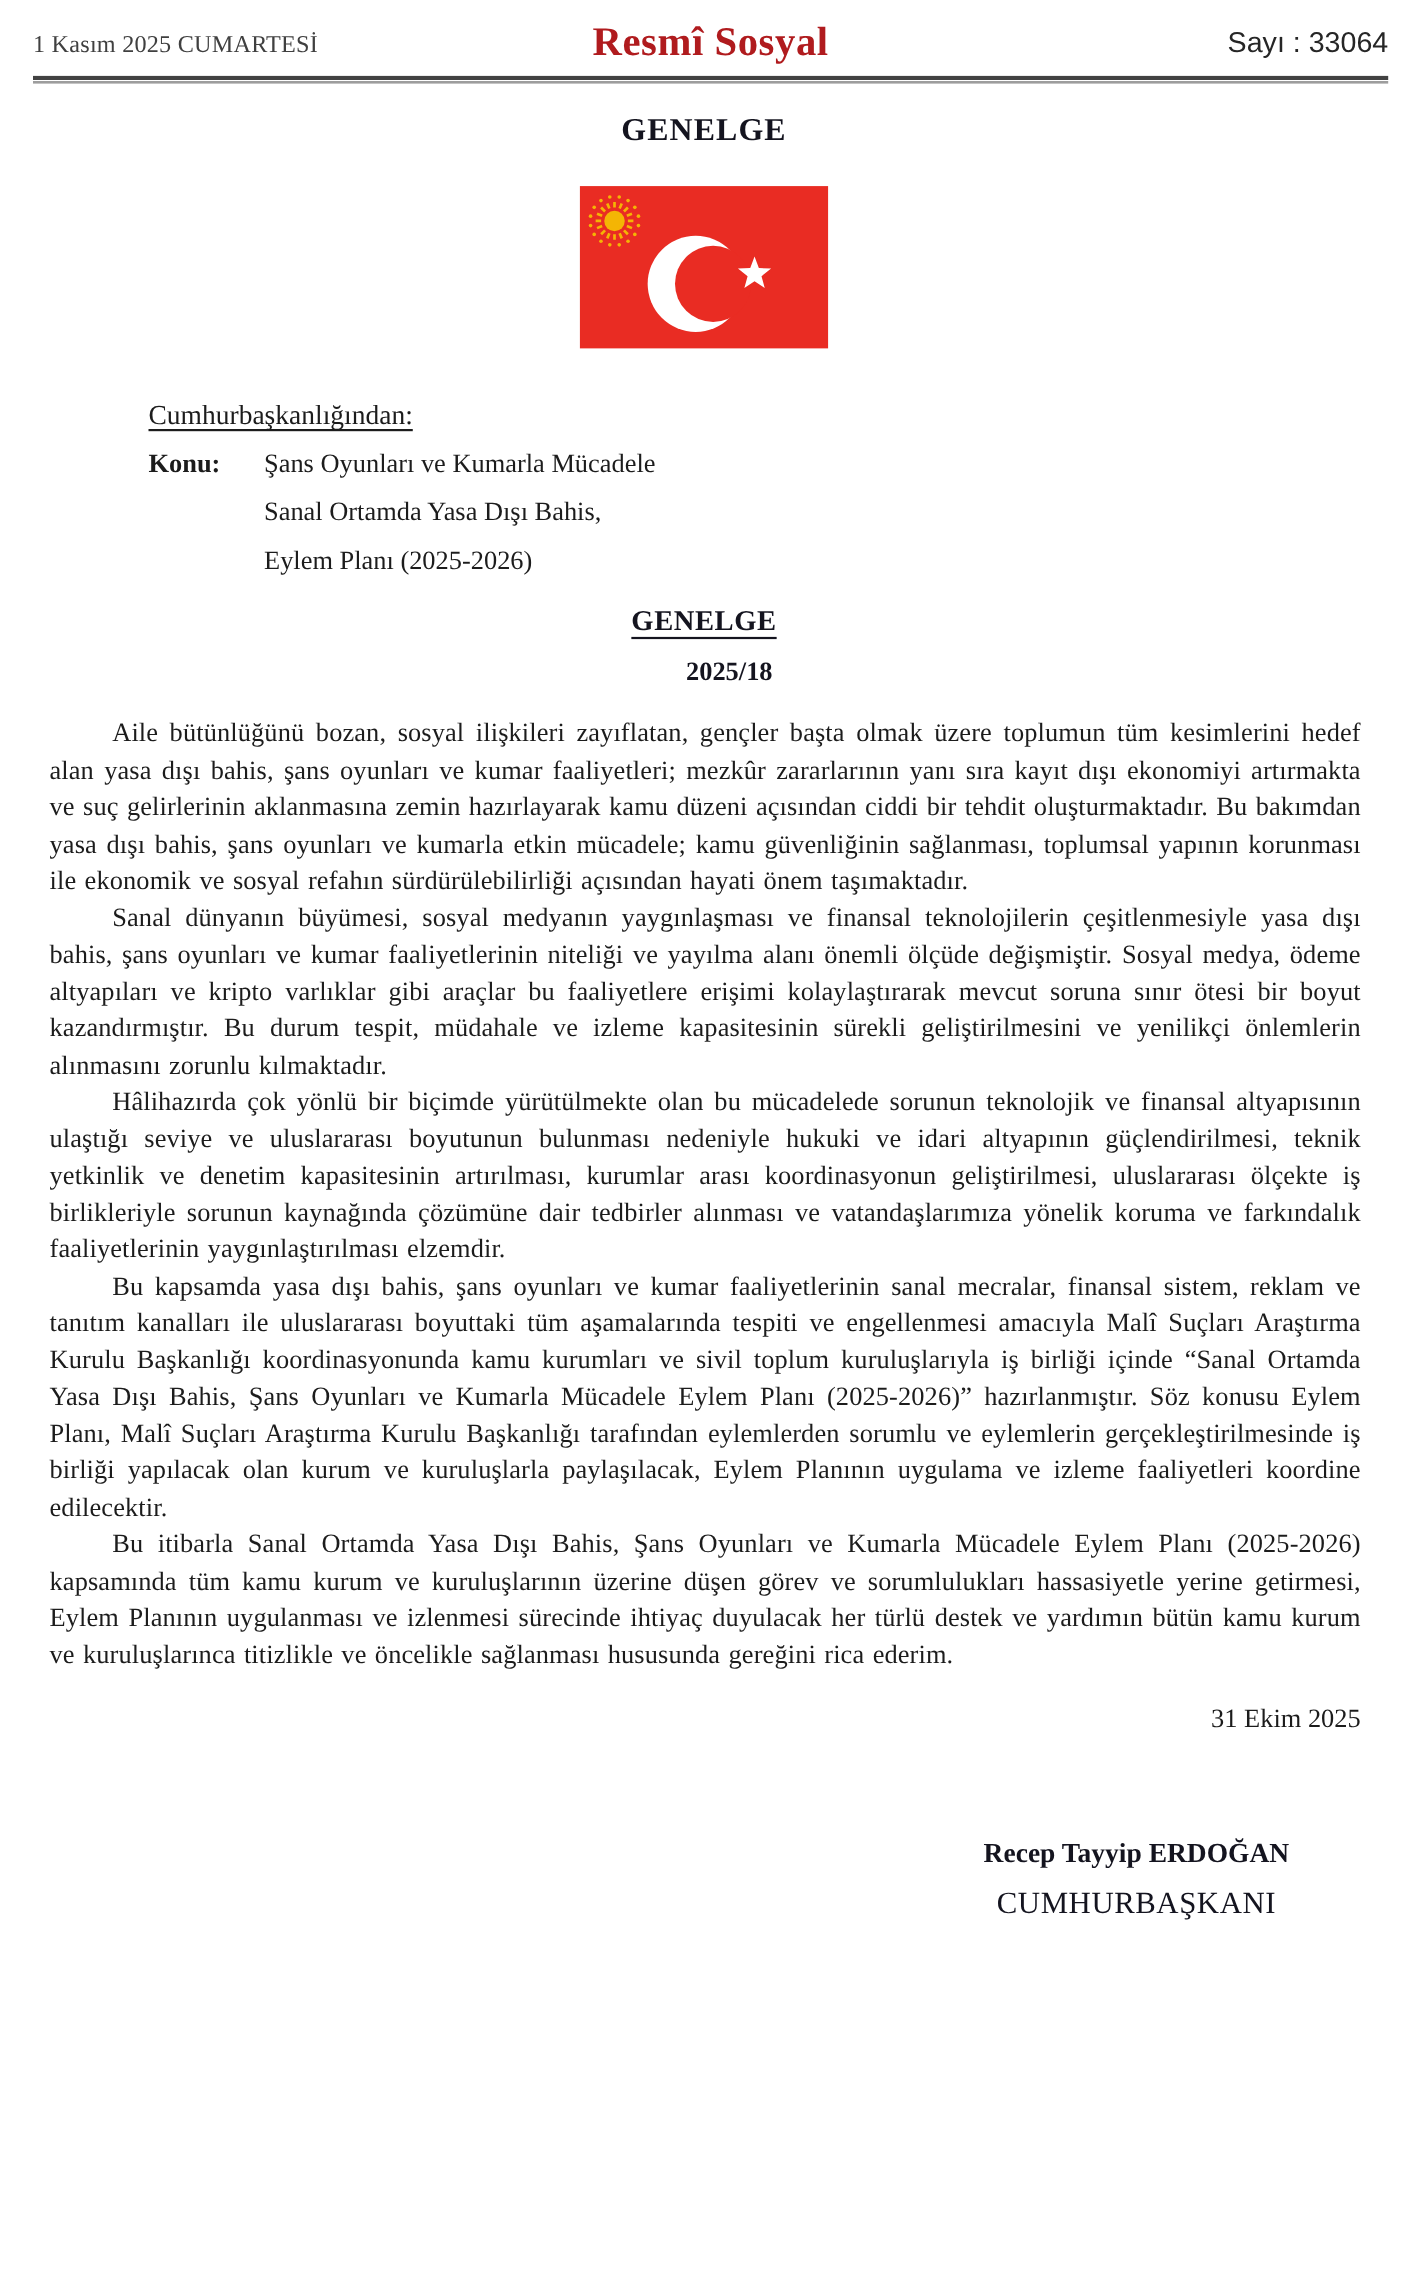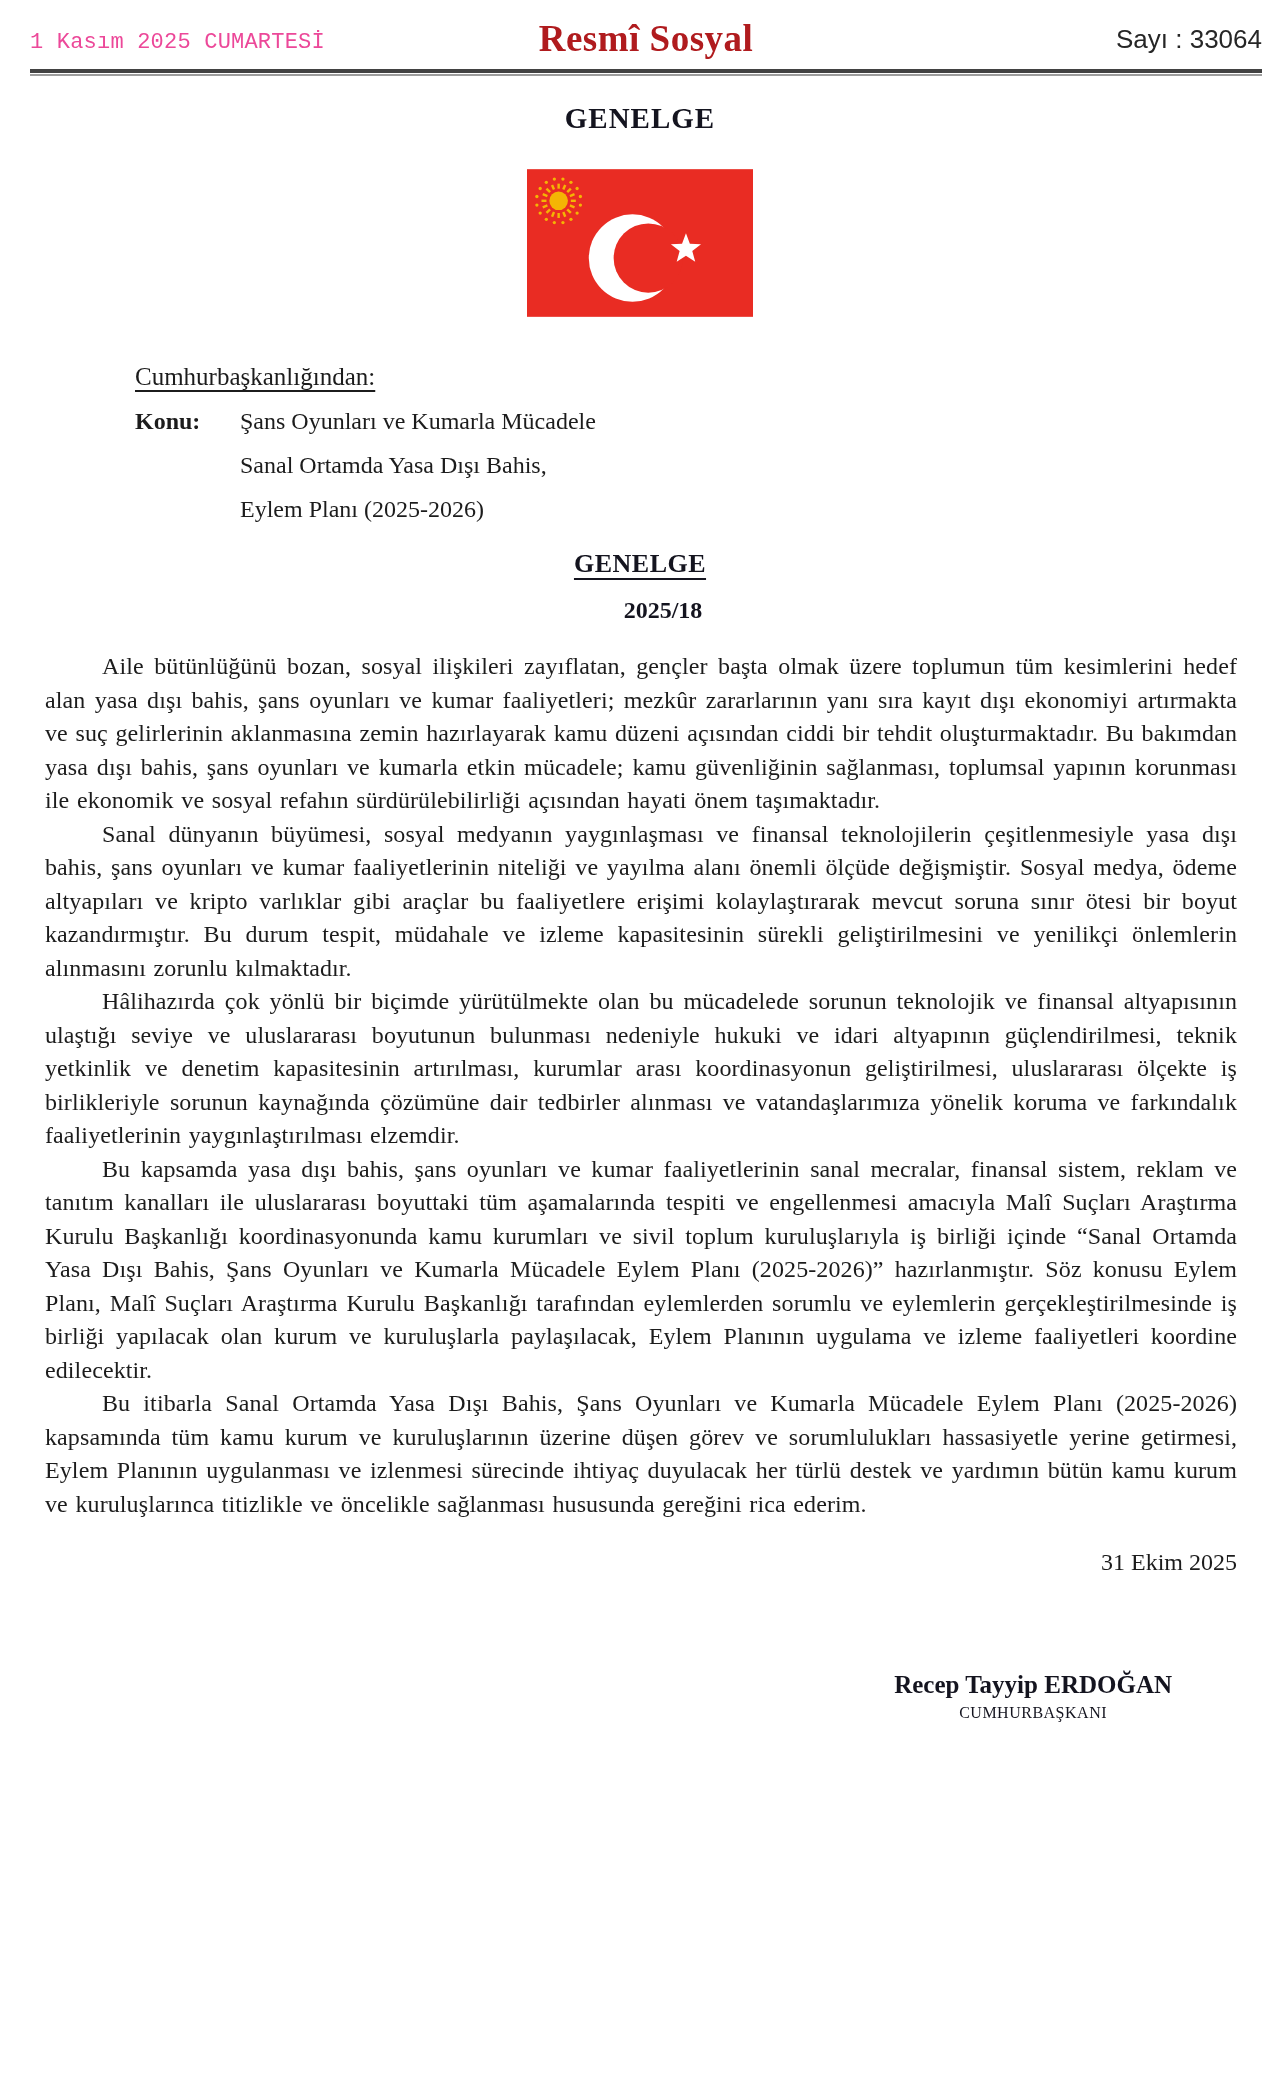--- a/index.html
+++ b/index.html
@@ -14,23 +14,23 @@
   .page { position: relative; width: 1280px; height: 2074px; background: #fff; }
 
   
   .masthead {
     display: flex;
     align-items: baseline;
     padding: 14px 18px 0 30px;
   }
   .masthead-date {
     flex: 1;
-    font-family: Liberation Mono, monospace;
+    font-family: Liberation Serif, serif;
     font-size: 22px;
-    color: #ec4899;
+    color: #404040;
     letter-spacing: 0.2px;
   }
   .masthead-title {
     flex: 0 0 auto;
     font-family: "Liberation Serif", serif;
     font-weight: bold;
     font-size: 37px;
     letter-spacing: 0.5px;
     transform: translateY(3px);
   }
@@ -124,22 +124,22 @@
     margin: 95px 108px 0 auto;
     width: max-content;
     text-align: center;
   }
   .signature-name {
     font-size: 25px;
     font-weight: bold;
     color: #14141f;
   }
   .signature-title {
-    margin-top: 5px;
-    font-size: 16px;
+    margin-top: 15px;
+    font-size: 28px;
     letter-spacing: 0.5px;
     color: #14141f;
   }
 </style>
 </head>
 <body>
 
 <div class="page">
 
   <div class="masthead">

